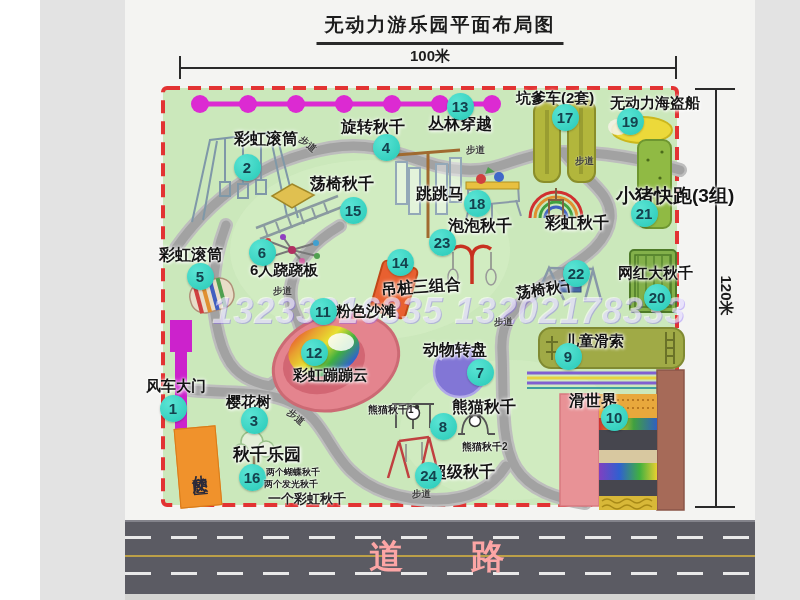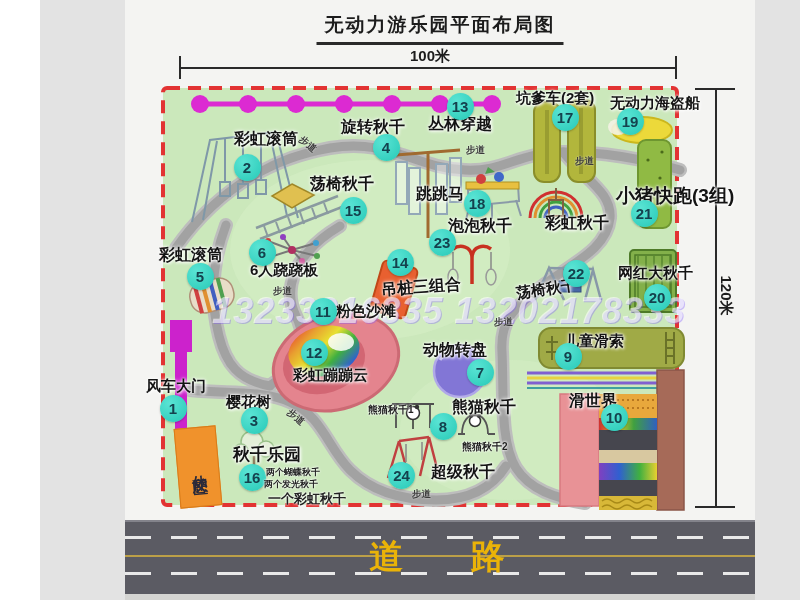--- a/index.html
+++ b/index.html
@@ -28,21 +28,21 @@
       color:rgba(255,255,255,0.58);letter-spacing:1px;white-space:nowrap;
       text-shadow:1px 1px 0 rgba(120,80,255,.35);}
   #rest-area{position:absolute;left:137px;top:427px;width:40px;height:78px;background:#f0922c;
       border:1px solid #d87c1a;transform:rotate(-5deg);display:flex;align-items:center;justify-content:center;}
   #rest-area span{writing-mode:vertical-rl;font-size:15px;font-weight:bold;color:#2a2a3a;letter-spacing:3px;}
   #road{position:absolute;left:85px;top:520px;width:630px;height:74px;background:#5b5b63;border-top:2px solid #83838b;}
   .lane-dash{position:absolute;left:0;width:100%;height:3px;
       background:repeating-linear-gradient(90deg,#e9e9e9 0 26px,transparent 26px 46px);}
   .lane-yellow{position:absolute;left:0;top:33px;width:100%;height:2px;background:#bca048;}
   #road-label{position:absolute;left:0;top:50%;width:100%;transform:translateY(-54%);text-align:center;
-      font-size:34px;font-weight:bold;color:#eab308;word-spacing:46px;letter-spacing:6px;}
+      font-size:34px;font-weight:bold;color:#fca5a5;word-spacing:46px;letter-spacing:6px;}
   #road-below{position:absolute;left:85px;top:594px;width:630px;height:6px;background:#d4d4d2;}
 </style>
 </head>
 <body>
 
 <div id="stage">
   <div id="photo"></div>
 
   <svg id="map-svg" width="800" height="600" viewBox="0 0 800 600">
     <defs>
@@ -341,21 +341,21 @@
       <div class="badge" style="left: 576.5px; top: 107.5px;">19</div>
       <div class="attr-label" style="left: 578px; top: 265px; font-size: 15px;">网红大秋千</div>
       <div class="badge" style="left: 603.5px; top: 283.5px;">20</div>
       <div class="attr-label" style="left: 576px; top: 186px; font-size: 19px;">小猪快跑(3组)</div>
       <div class="badge" style="left: 590.5px; top: 199.5px;">21</div>
       <div class="attr-label" style="left: 476px; top: 281px; font-size: 15px; transform: rotate(-8deg);">荡椅秋千</div>
       <div class="badge" style="left: 522.5px; top: 259.5px;">22</div>
       <div class="attr-label" style="left: 408px; top: 218px; font-size: 16px;">泡泡秋千</div>
       <div class="badge" style="left: 388.5px; top: 228.5px;">23</div>
       <div class="attr-label" style="left: 391px; top: 464px; font-size: 16px;">超级秋千</div>
-      <div class="badge" style="left: 348px; top: 461.5px;">24</div>
+      <div class="badge" style="left: 375px; top: 461.5px;">24</div>
       <div class="attr-label" style="left: 505px; top: 215px; font-size: 16px;">彩虹秋千</div>
       <div class="sub-label" style="left: 328px; top: 403px; font-size: 10px;">熊猫秋千1</div>
       <div class="sub-label" style="left: 422px; top: 440px; font-size: 10px;">熊猫秋千2</div>
       <div class="sub-label" style="left: 226px; top: 466px; font-size: 9px;">两个蝴蝶秋千</div>
       <div class="sub-label" style="left: 224px; top: 478px; font-size: 9px;">两个发光秋千</div>
       <div class="sub-label" style="left: 228px; top: 490px; font-size: 13px;">一个彩虹秋千</div>
       <div class="walkway" style="left: 258px; top: 138px; transform: rotate(40deg);">步道</div>
       <div class="walkway" style="left: 426px; top: 144px;">步道</div>
       <div class="walkway" style="left: 535px; top: 155px;">步道</div>
       <div class="walkway" style="left: 233px; top: 285px;">步道</div>

